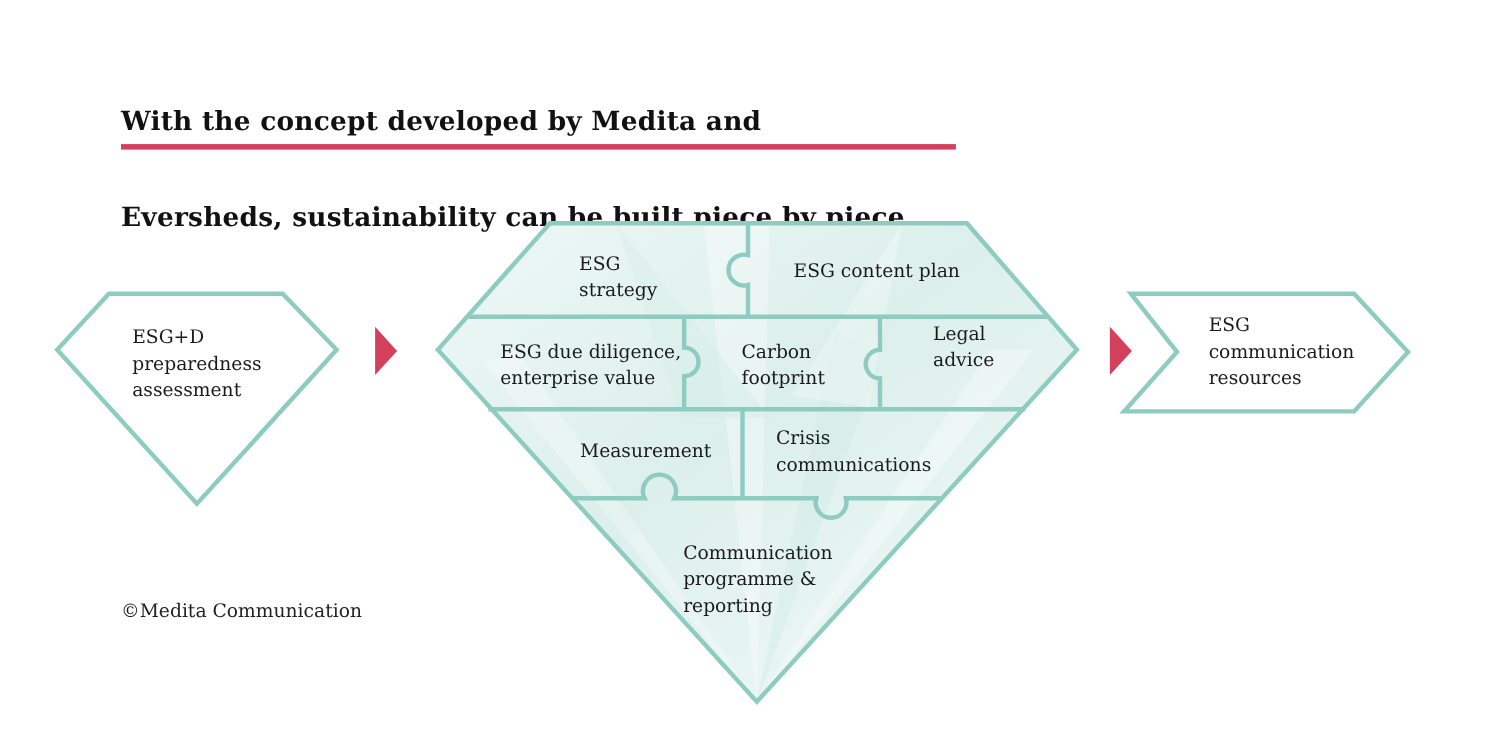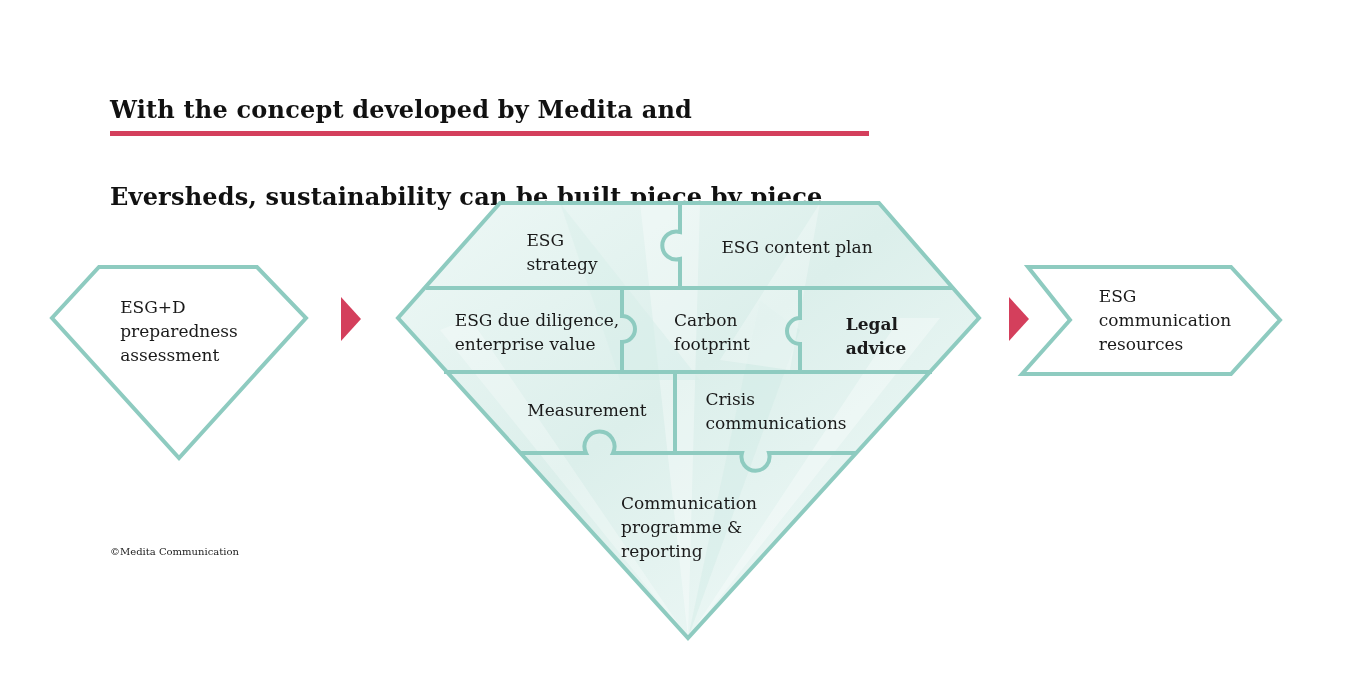--- a/index.html
+++ b/index.html
@@ -50,21 +50,21 @@
       line-height: 24px;
       color: #1a1a1a;
       white-space: nowrap;
       transform: translateX(-50%);
     }
     .credit {
       position: absolute;
       left: 110px;
       top: 546px;
       font-family: "DejaVu Serif", serif;
-      font-size: 10px;
+      font-size: 17px;
       color: #222222;
       white-space: nowrap;
     }
   </style>
 </head>
 <body>
 
 <div class="title">
   <span class="title-line">With the concept developed by Medita and</span>
   <span class="title-line">Eversheds, sustainability can be built piece by piece</span>
@@ -138,21 +138,21 @@
   <div>ESG content plan</div>
 </div>
 <div class="lbl" style="left:517px; top:308px;margin-left:20px;">
   <div>ESG due diligence,</div>
   <div>enterprise value</div>
 </div>
 <div class="lbl" style="left:712px; top:308px;">
   <div>Carbon</div>
   <div>footprint</div>
 </div>
-<div class="lbl" style="left:876px; top:312px;font-weight:bold;">
+<div class="lbl" style="left:876px; top:292px;">
   <div>Legal</div>
   <div>advice</div>
 </div>
 <div class="lbl" style="left:587px; top:398px;">
   <div>Measurement</div>
 </div>
 <div class="lbl" style="left:776px; top:387px;">
   <div>Crisis</div>
   <div>communications</div>
 </div>

